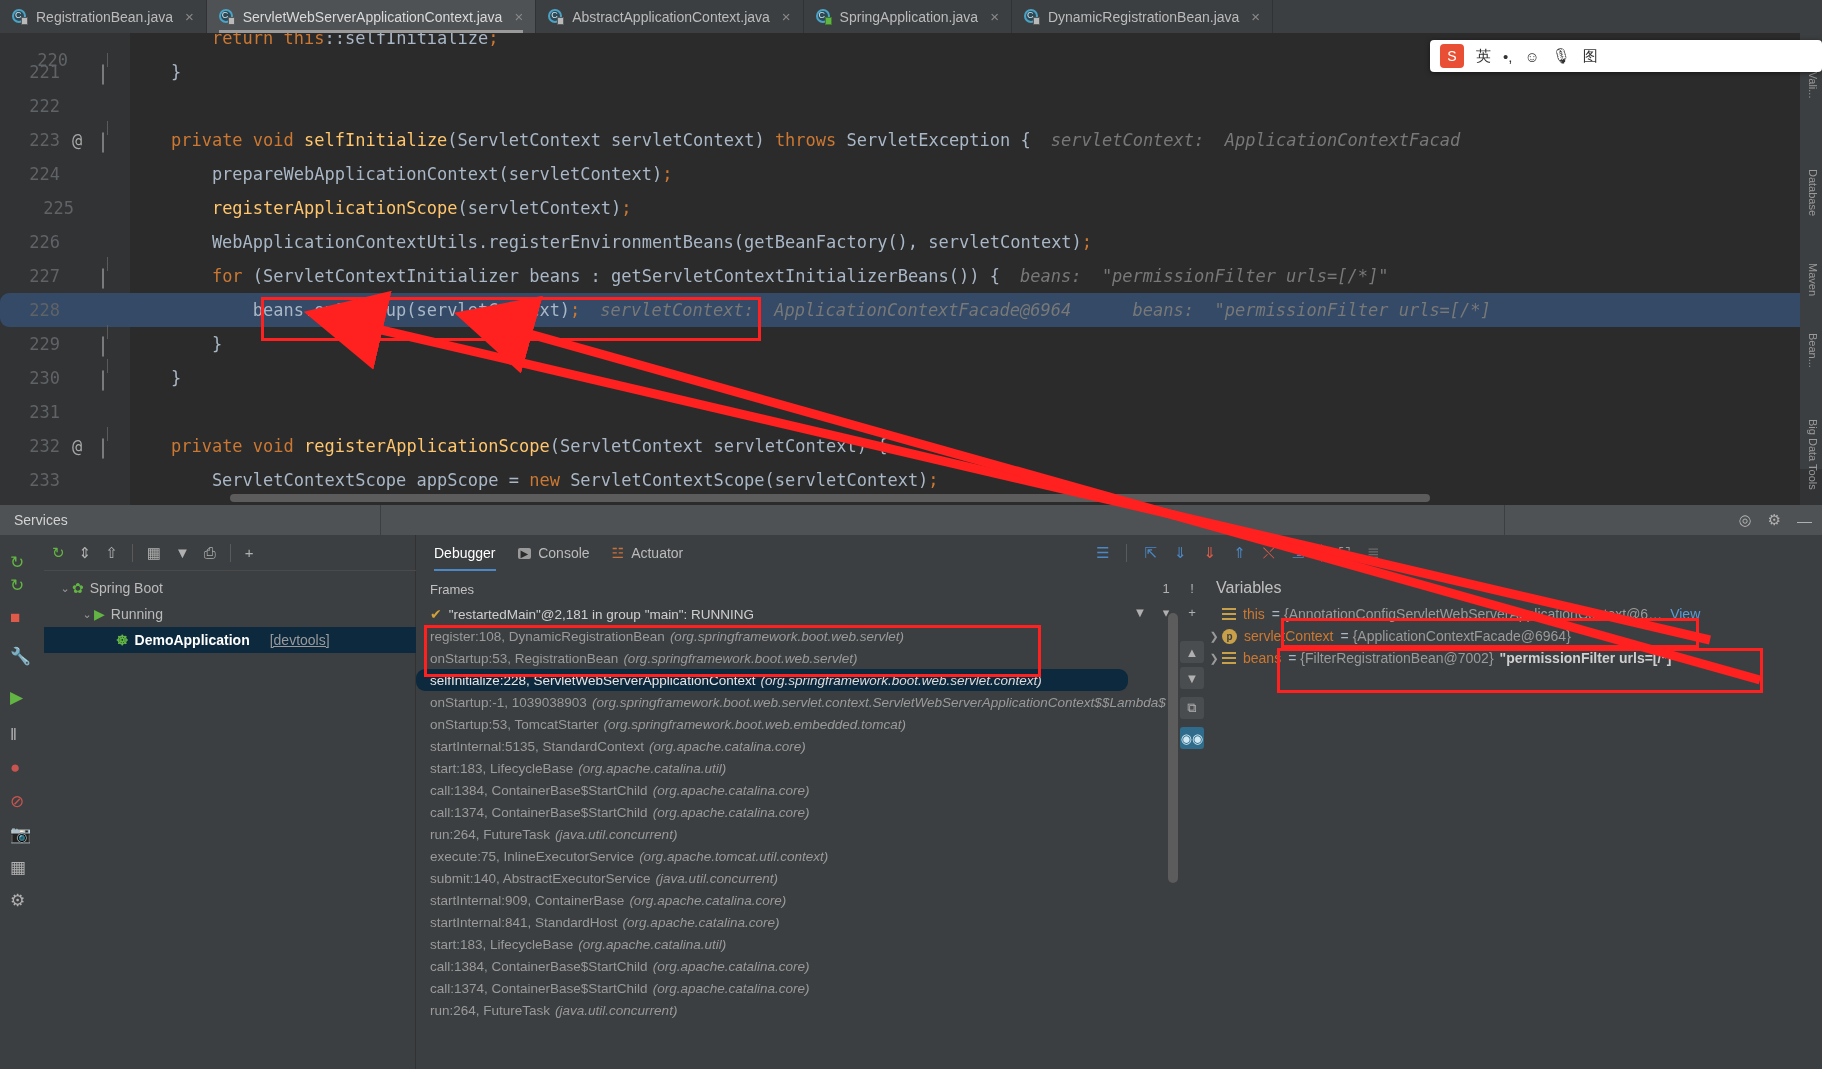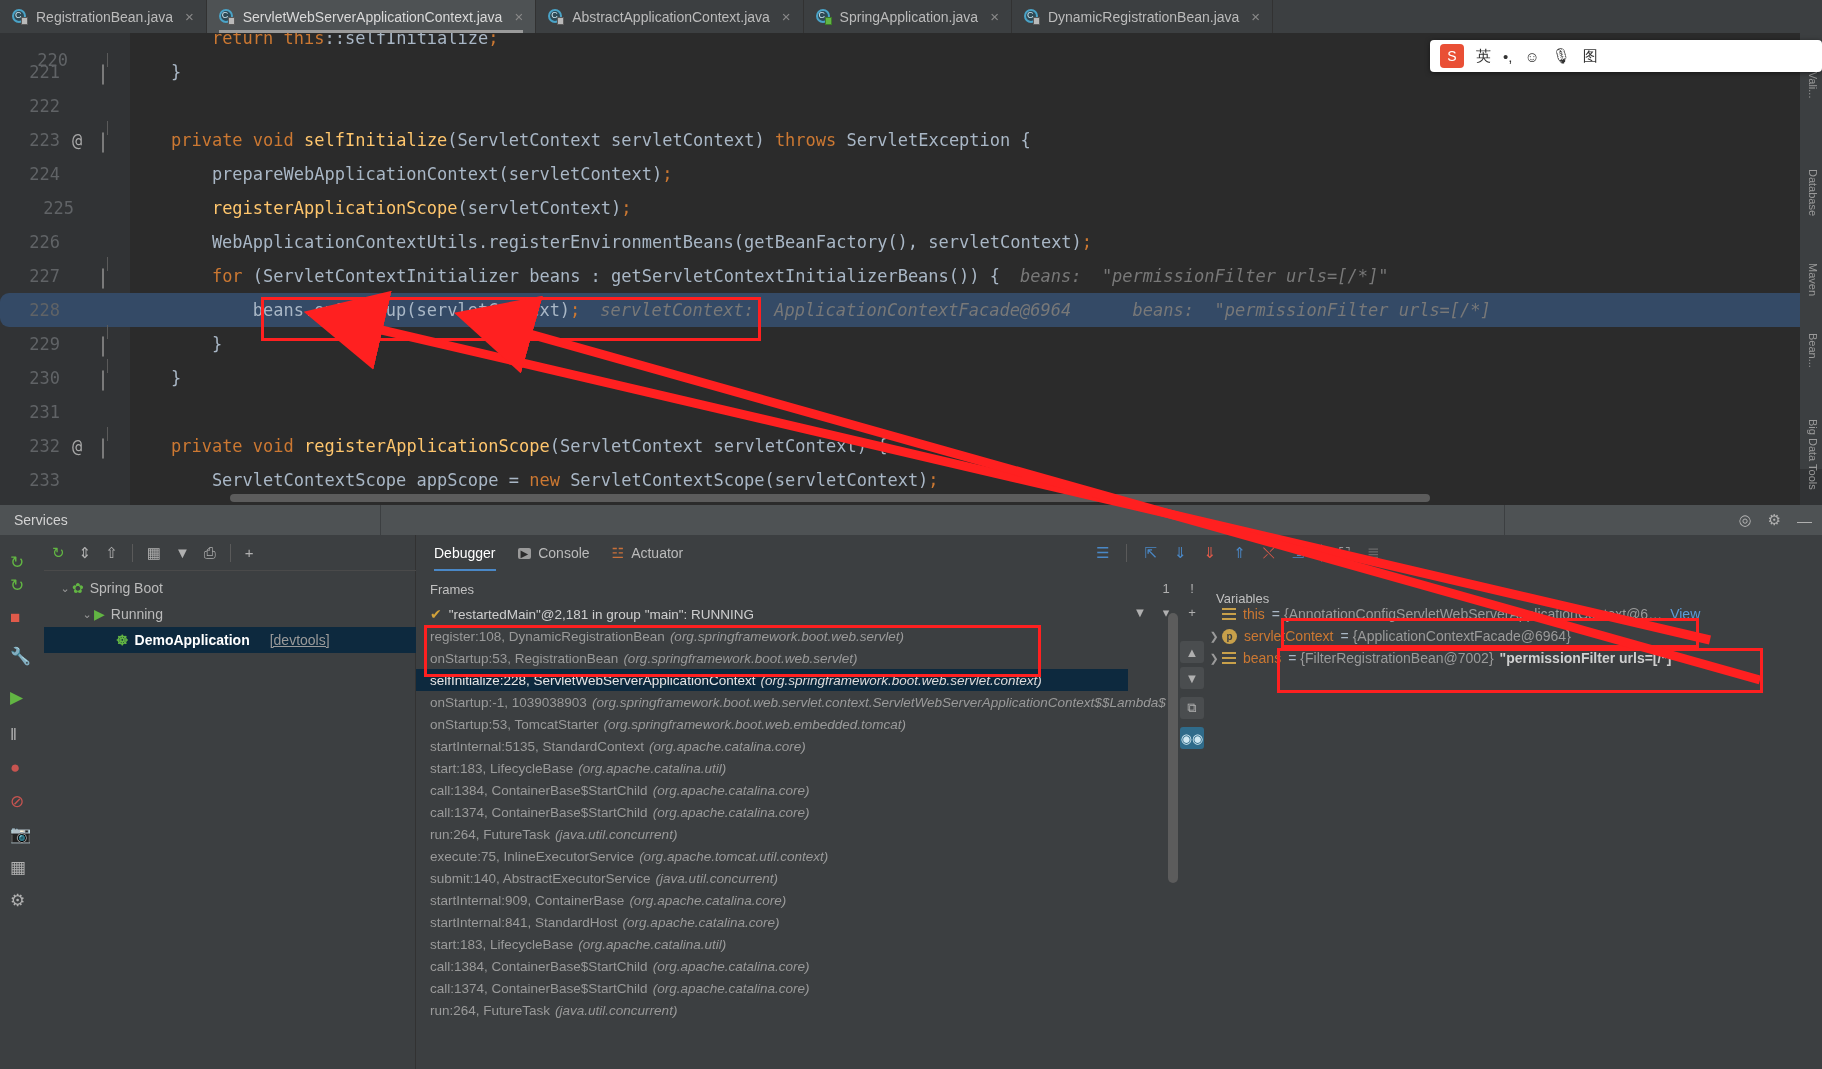--- a/index.html
+++ b/index.html
@@ -107,32 +107,32 @@
   .dbg-tools { position:absolute; left:680px; top:0; height:36px; display:flex;
     align-items:center; gap:17px; }
 
   .frames-head { position:absolute; left:0; top:40px; width:712px; height:28px;
     display:flex; align-items:center; padding-left:14px; font-size:13px; color:#c0c0c0; }
   .frames-body { position:absolute; left:0; top:68px; width:712px; height:466px; }
   .frow { height:22px; display:flex; align-items:center; font-size:13.5px;
     color:#9a9a9a; padding-left:14px; white-space:nowrap; }
   .frow .pkg { font-style:italic; color:#9a9a9a; margin-left:5px; }
   .frow.thread { color:#cfcfcf; }
-  .frow.selected { background:#0d293e; color:#e6e6e6; }
+  .frow.selected { background:#0d293e; color:#e6e6e6;border-radius:9px; }
   .frow.selected .pkg { color:#dcdcdc; }
   .chk { color:#d2a23a; margin-right:7px; font-size:14px; }
 
   .frames-right { position:absolute; left:712px; top:40px; width:76px; height:494px; }
   .fr-btn { position:absolute; width:24px; height:22px; display:flex;
     align-items:center; justify-content:center; color:#b0b0b0; font-size:13px; }
   .fr-scrollbar { position:absolute; left:752px; top:78px; width:10px; height:430px; }
   .fr-scrollbar .th { position:absolute; top:0; width:10px; height:270px;
     background:#5c5c5c; border-radius:5px; }
 
-  .vars-head { position:absolute; left:800px; top:56px; font-size:13px; color:#c0c0c0; }
+  .vars-head { position:absolute; left:800px; top:44px; font-size:16px; color:#c0c0c0; }
   .vars-body { position:absolute; left:790px; top:68px; width:616px; }
   .vrow { height:22px; display:flex; align-items:center; font-size:14px; white-space:nowrap; }
   .vname { color:#cc7832; margin-right:3px; }
   .veq { color:#a9b7c6; margin:0 4px; }
   .vval { color:#9a9a9a; }
   .vstr { color:#cfcfcf; font-weight:bold; }
   .vlink { color:#5b9bd5; margin-left:8px; }
   .vchev { color:#9a9a9a; width:16px; text-align:center; font-size:11px; }
   .vicon-stack { width:14px; height:12px; display:inline-block; position:relative; margin-right:7px; }
   .vicon-stack i { position:absolute; left:0; width:14px; height:2px; background:#c8a04a; }
@@ -213,20 +213,21 @@
         </div>
         <div class="line" style="top: 56px; left: -130px; right: 0px;">
           <span class="ln" style="left: 0px;">222</span>
           <span class="codetext pl" style="margin-left: 130px;"></span>
         </div>
         <div class="line" style="top: 90px; left: -130px; right: 0px;">
           <span class="ln" style="left: 0px;">223</span>
           <span class="at">@</span>
           <span class="fold"><span class="vline"></span><span class="bx"></span></span>
           <span class="codetext pl" style="margin-left: 130px;">    <span class="kw">private</span> <span class="kw">void</span> <span class="mth">selfInitialize</span>(ServletContext servletContext) <span class="kw">throws</span> ServletException {</span>
+          <span class="codetext hint" style="margin-left: 20px;">servletContext:  ApplicationContextFacad</span>
         </div>
         <div class="line" style="top: 124px; left: -130px; right: 0px;">
           <span class="ln" style="left: 0px;">224</span>
           <span class="codetext pl" style="margin-left: 130px;">        prepareWebApplicationContext(servletContext)<span class="kw">;</span></span>
         </div>
         <div class="line" style="top: 158px; left: -130px; right: 0px;">
           <span class="ln" style="left: 14px;">225</span>
           <span class="codetext pl" style="margin-left: 130px;">        <span class="mth">registerApplicationScope</span>(servletContext)<span class="kw">;</span></span>
         </div>
         <div class="line" style="top: 192px; left: -130px; right: 0px;">

